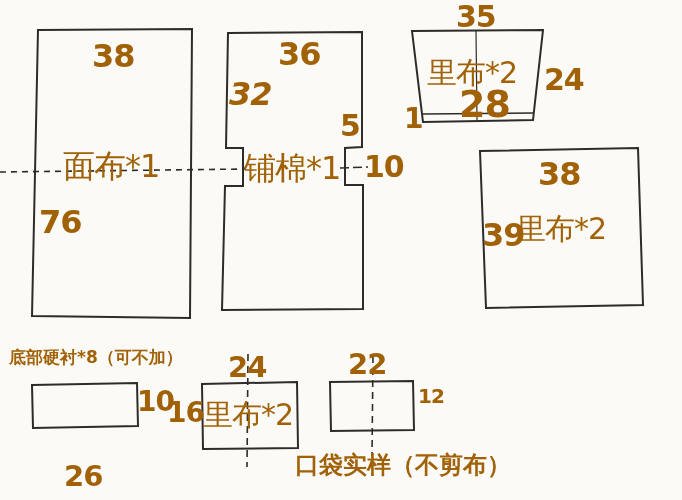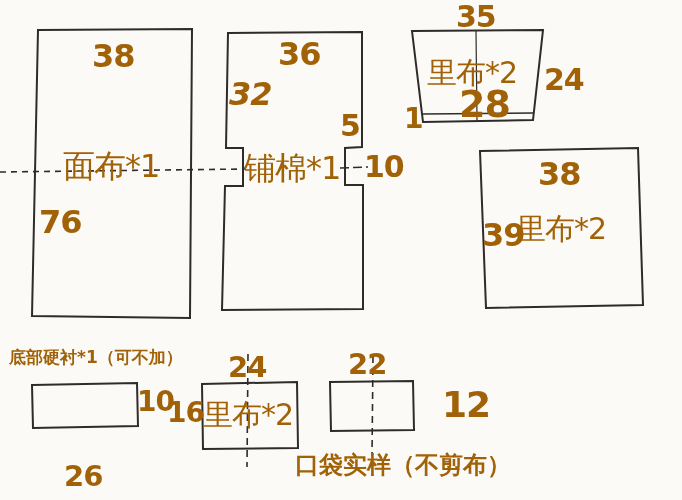--- a/index.html
+++ b/index.html
@@ -65,25 +65,25 @@
   <div class="lbl num" style="left:456px; top:1px; font-size:30px;">35</div>
   <div class="lbl cjk" style="left:427px; top:57px; font-size:30px;">里布*2</div>
   <div class="lbl num" style="left:544px; top:64px; font-size:30px;">24</div>
   <div class="lbl num" style="left:459px; top:85px; font-size:38px;">28</div>
   <div class="lbl num" style="left:404px; top:104px; font-size:28px;">1</div>
 
   <div class="lbl num" style="left:538px; top:158px; font-size:32px;">38</div>
   <div class="lbl num" style="left:482px; top:219px; font-size:32px;">39</div>
   <div class="lbl cjk" style="left:516px; top:213px; font-size:30px;">里布*2</div>
 
-  <div class="lbl cap" style="left:9px; top:349px; font-size:17px;">底部硬衬*1（可不加）</div>
+  <div class="lbl cap" style="left:9px; top:349px; font-size:17px;">底部硬衬*8（可不加）</div>
   <div class="lbl num" style="left:64px; top:428px; font-size:29px;margin-top:33px;">26</div>
   <div class="lbl num" style="left:137px; top:387px; font-size:28px;">10</div>
 
   <div class="lbl num" style="left:167px; top:398px; font-size:28px;">16</div>
   <div class="lbl num" style="left:228px; top:352px; font-size:29px;">24</div>
   <div class="lbl cjk" style="left:203px; top:399px; font-size:30px;">里布*2</div>
 
   <div class="lbl num" style="left:348px; top:349px; font-size:29px;">22</div>
-  <div class="lbl num" style="left:418px; top:386px; font-size:36px;margin-left:24px;">12</div>
+  <div class="lbl num" style="left:418px; top:386px; font-size:20px;">12</div>
   <div class="lbl cap" style="left:295px; top:453px; font-size:24px;">口袋实样（不剪布）</div>
 
 </div>
 
 </body></html>

